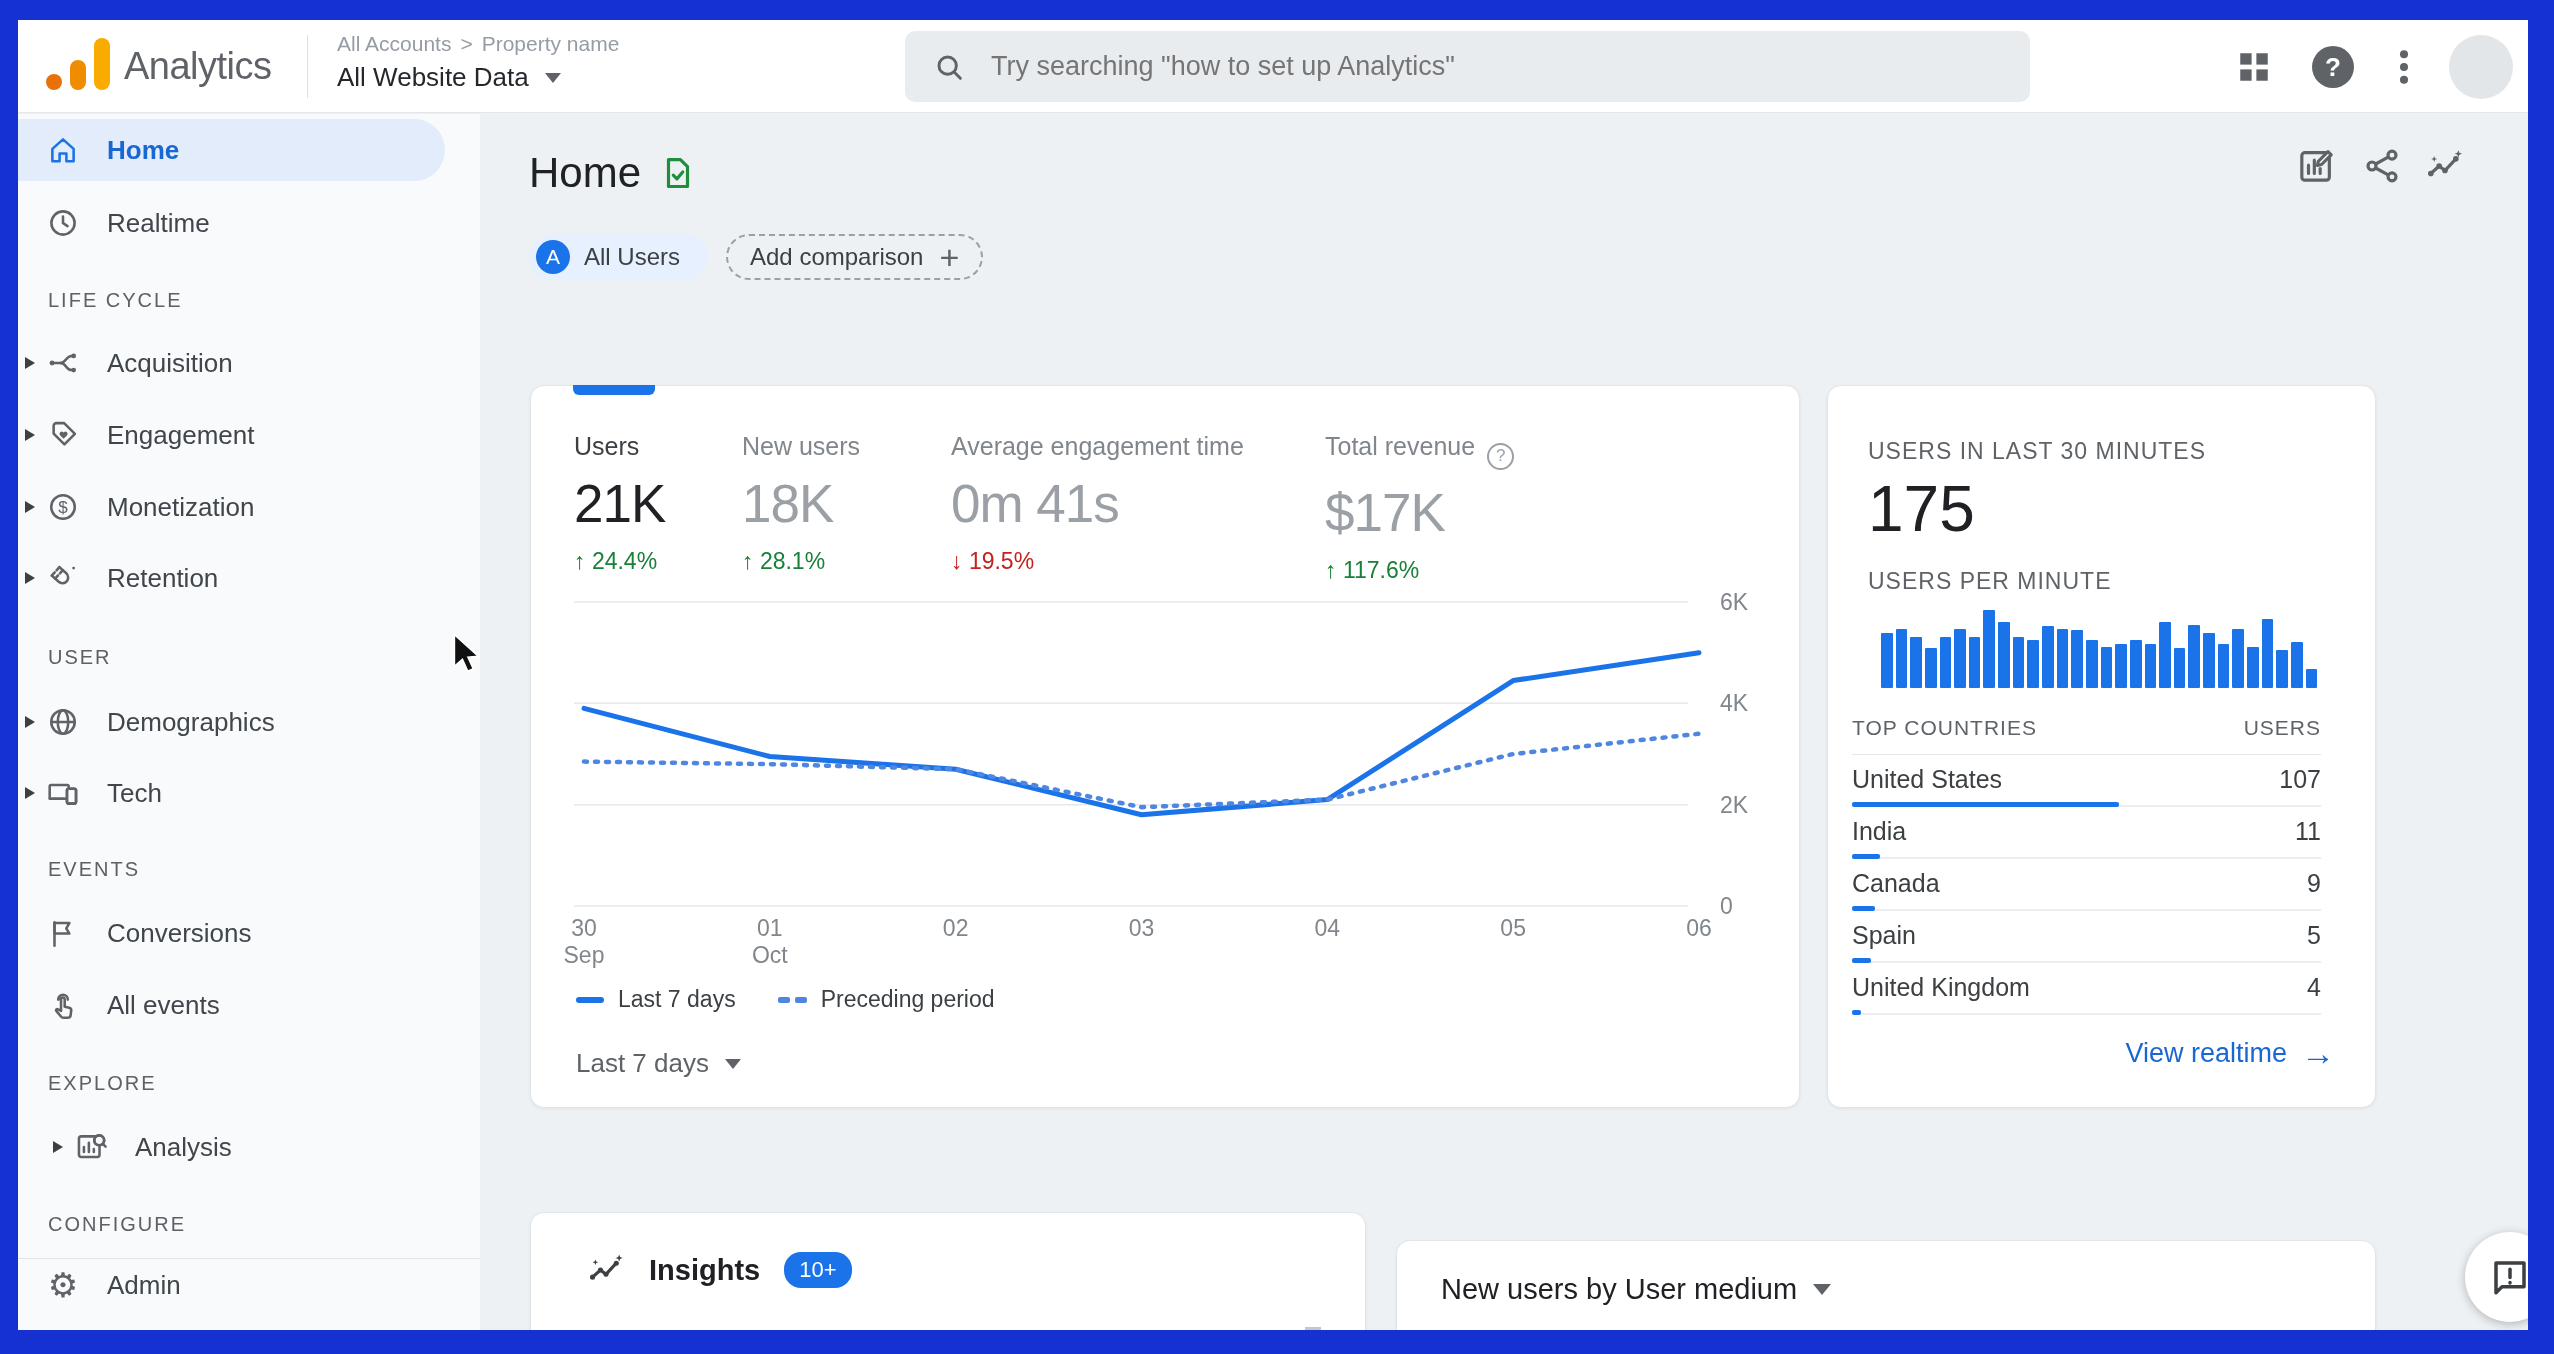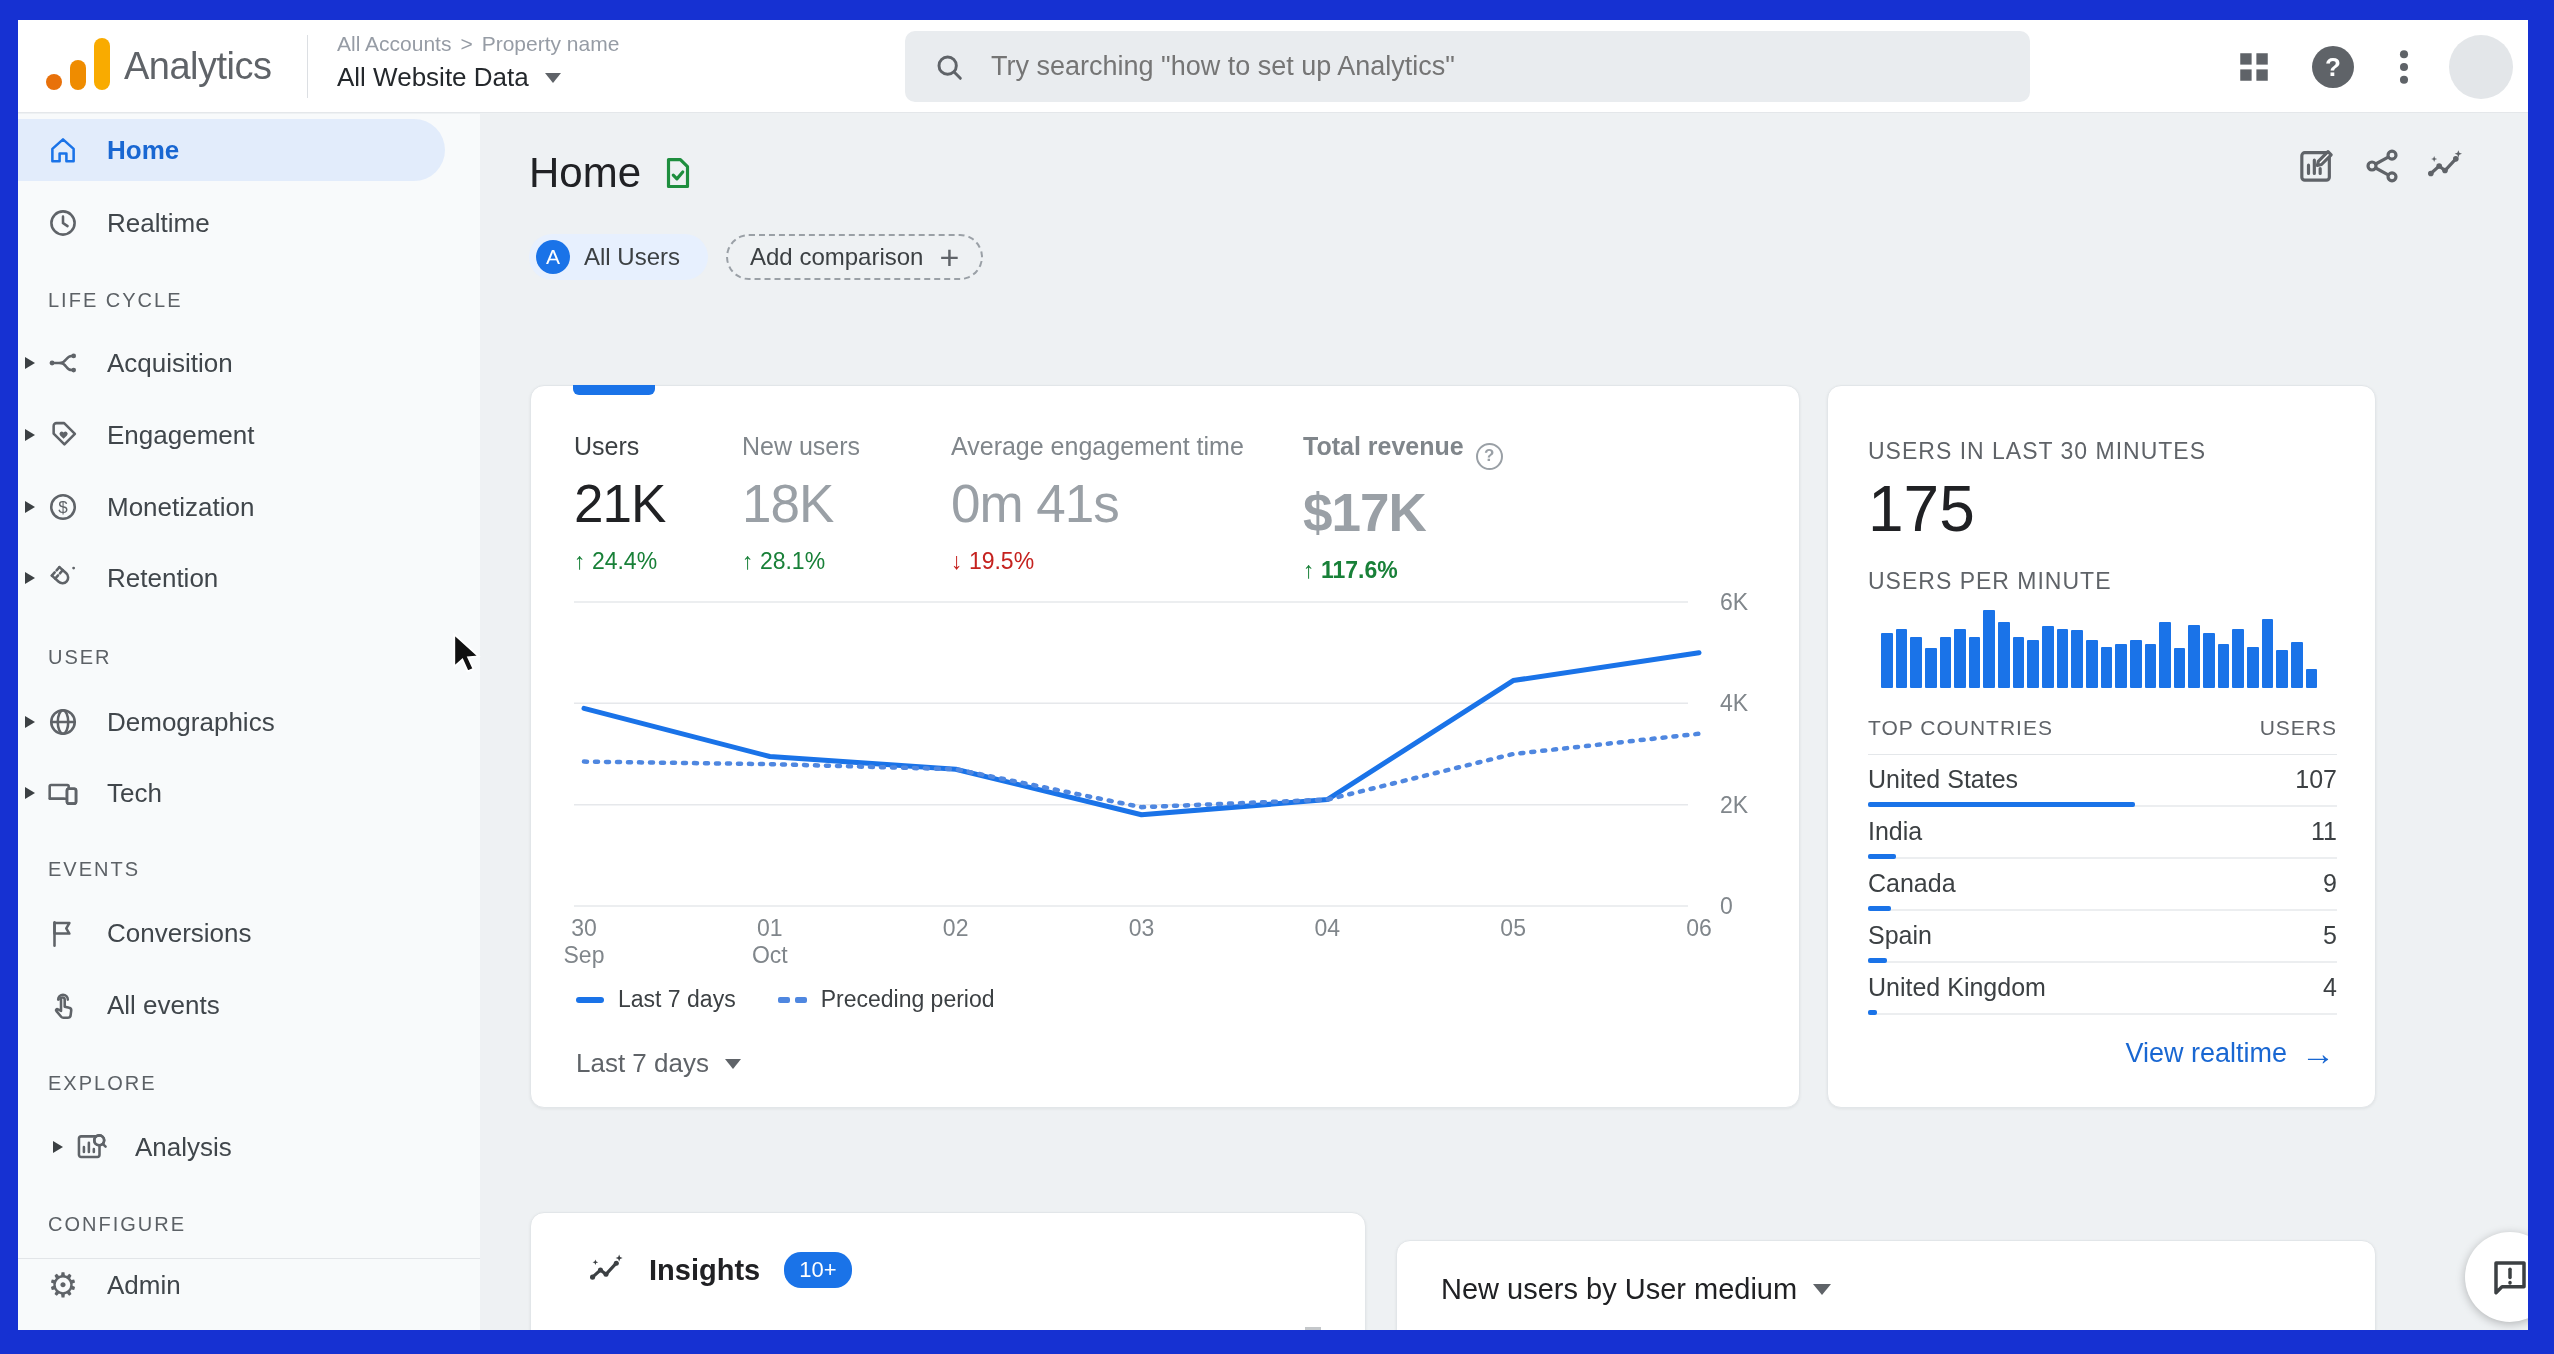--- a/index.html
+++ b/index.html
@@ -78,21 +78,21 @@
   .sw-dashed { display:flex; gap:5px; }
   .sw-dashed i { width:12px; height:6px; border-radius:2px; background:#4f87e0; }
   #range-selector { position:absolute; left:45px; top:662px; display:flex; align-items:center; gap:16px; font-size:26px; color:#5f6368; }
   
   #realtime-card { left:1809px; top:365px; width:549px; height:723px; }
   .rt-title { position:absolute; left:40px; top:52px; font-size:23px; letter-spacing:1px; color:#5f6368; }
   .rt-value { position:absolute; left:40px; top:86px; font-size:64px; color:#202124; }
   .rt-permin { position:absolute; left:40px; top:182px; font-size:23px; letter-spacing:1px; color:#5f6368; }
   #minute-bars { position:absolute; left:53px; top:224px; width:436px; height:78px; display:flex; align-items:flex-end; gap:3px; }
   #minute-bars .bar { flex:1; background:#1a73e8; border-radius:1px; }
-  #countries { position:absolute; left:40px; top:330px; width:469px; }
+  #countries { position:absolute; left:24px; top:330px; width:469px; }
   .c-head { display:flex; justify-content:space-between; font-size:21px; letter-spacing:1px; color:#5f6368; padding-bottom:14px; border-bottom:1px solid #e4e7ea; }
   .country-row { position:relative; height:52px; }
   .cname { position:absolute; left:0; top:10px; font-size:25px; color:#3c4043; }
   .cval { position:absolute; right:0; top:10px; font-size:25px; color:#3c4043; }
   .rowline { position:absolute; left:0; bottom:0; width:100%; height:2px; background:#eceef0; }
   .rowbar { position:absolute; left:0; bottom:0; height:5px; background:#1a73e8; border-radius:2px; }
   #view-realtime { position:absolute; right:40px; top:652px; display:flex; align-items:center; gap:14px; font-size:27px; color:#1967d2; }
   #view-realtime .arr { font-size:34px; line-height:27px; }
   
   #insights-card { left:512px; top:1192px; width:836px; height:140px; border-radius:14px 14px 0 0; }
@@ -349,21 +349,21 @@
         <div class="metric" style="left: 211px;">
           <div class="mlabel">New users</div>
           <div class="mvalue">18K</div>
           <div class="mdelta up">↑ 28.1%</div>
         </div>
         <div class="metric" style="left: 420px;">
           <div class="mlabel">Average engagement time</div>
           <div class="mvalue">0m 41s</div>
           <div class="mdelta down">↓ 19.5%</div>
         </div>
-        <div class="metric" style="left: 772px; font-weight: bold;">
+        <div class="metric" style="left: 794px;">
           <div class="mlabel">Total revenue<span class="help-q">?</span></div>
           <div class="mvalue">$17K</div>
           <div class="mdelta up">↑ 117.6%</div>
         </div>
       </div>
     <svg id="line-chart" width="1210" height="380">
         <line x1="0" y1="322" x2="1114" y2="322" class="grid"></line>
         <text x="1146" y="330" class="ytick">0</text>
         <line x1="0" y1="220.66666666666669" x2="1114" y2="220.66666666666669" class="grid"></line>
         <text x="1146" y="228.66666666666669" class="ytick">2K</text>

